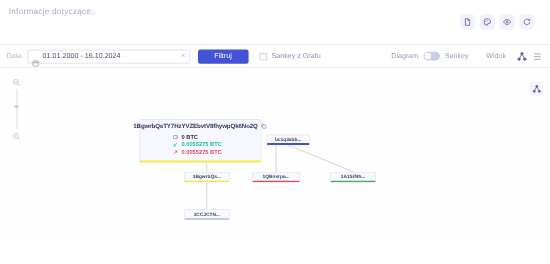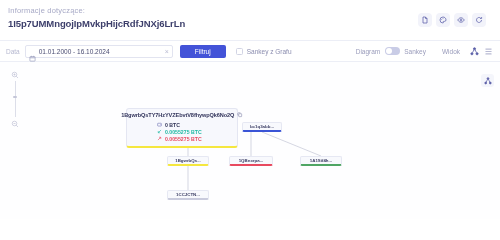--- a/index.html
+++ b/index.html
@@ -294,21 +294,20 @@
   .bb-blue   { border-bottom: 2px solid #3a54d6; }
   .bb-grey   { border-bottom: 2px solid #c9cbdd; }
 </style>
 </head>
 <body>
 
 <div id="app">
 
   <div class="header">
     <div class="header-label">Informacje dotyczące:</div>
-    <div class="header-address">1I5p7UMMngojIpMvkpHijcRdfJNXj6LrLn</div>
 
     <div class="header-icons">
       <div class="hicon">
         <svg width="8" height="8" viewBox="0 0 16 16" fill="none" stroke="currentColor" stroke-width="1.5">
           <path d="M4 2h5l3 3v9H4z"></path>
             <path d="M9 2v3h3"></path>
         </svg>
       </div>
       <div class="hicon">
         <svg width="8" height="8" viewBox="0 0 16 16" fill="none" stroke="currentColor" stroke-width="1.5">

